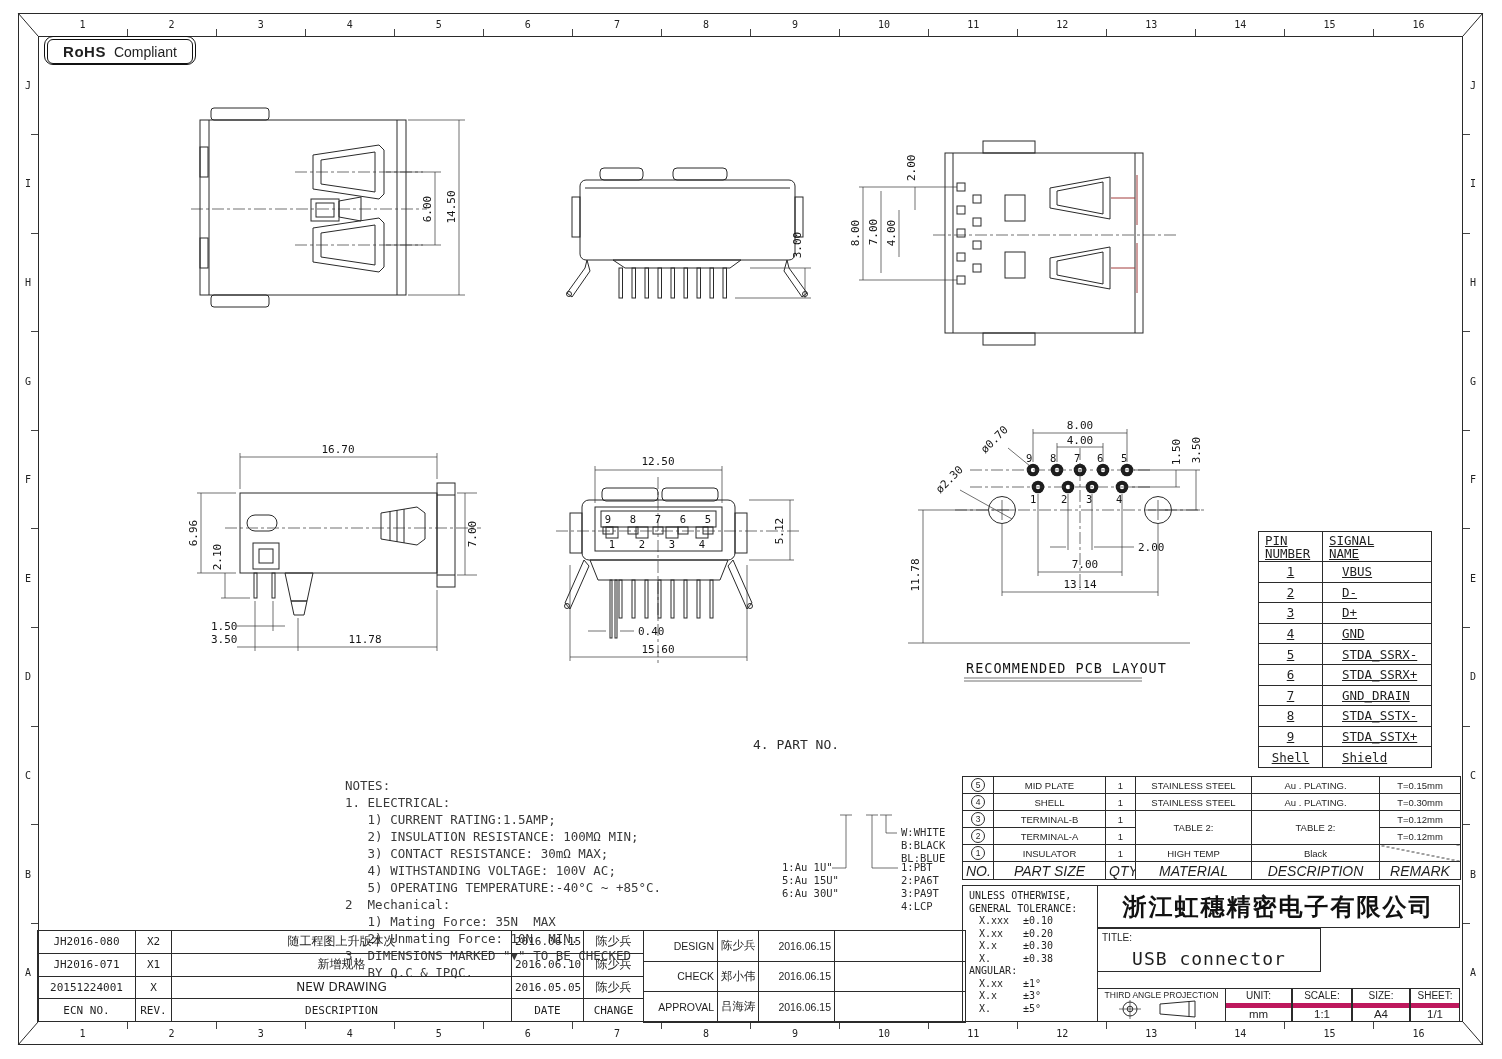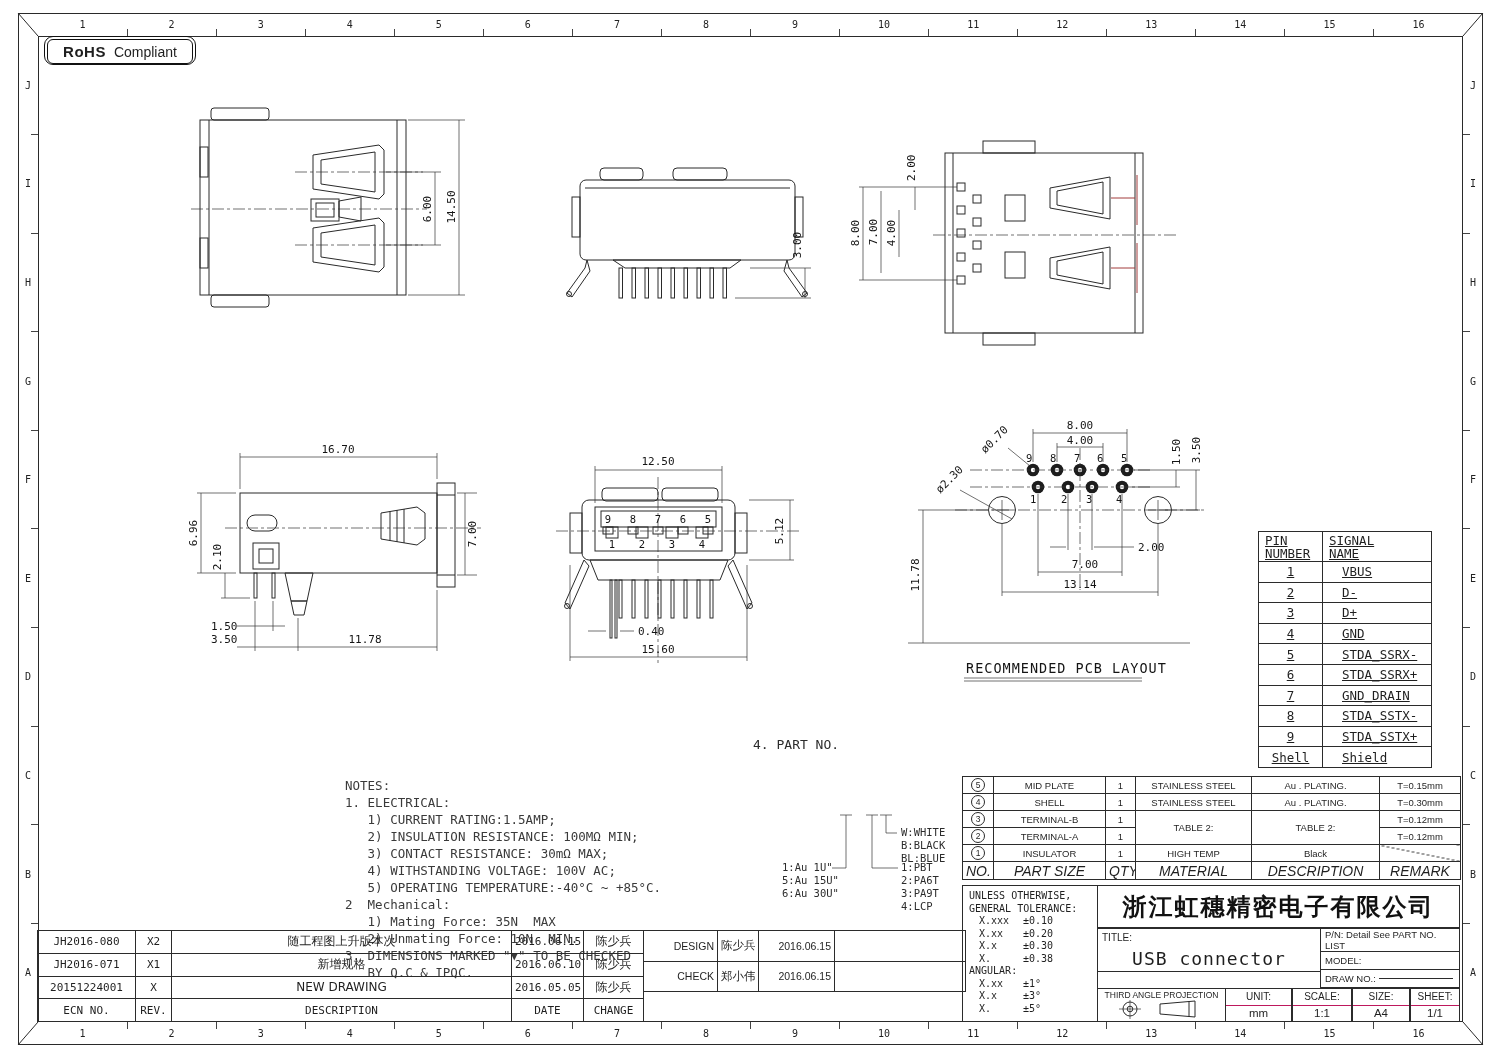--- a/index.html
+++ b/index.html
@@ -67,21 +67,21 @@
   #title-area .lbl { font:10px "Liberation Sans",sans-serif; padding:3px 0 0 4px; }
   #title-area .val { font:18px "DejaVu Sans Mono",monospace; text-align:center; margin-top:5px; letter-spacing:1px; }
   #pn-col { left:1320px; top:928px; width:140px; height:60px; display:flex; flex-direction:column; }
   #pn-col .row { flex:1; border-bottom:1px solid #2b2b2b; font:9.5px "Liberation Sans",sans-serif;
                  display:flex; align-items:center; padding-left:4px; }
   #pn-col .row:last-child { border-bottom:none; }
   #pn-col .line { flex:1; border-top:1px solid #2b2b2b; margin:0 6px 0 3px; }
   #proj { left:1097px; top:988px; width:129px; height:34px; }
   #proj .lbl { font:8.5px "Liberation Sans",sans-serif; text-align:center; padding-top:1px; }
   .minibox { display:flex; flex-direction:column; }
-  .minibox .l { flex:1; border-bottom:1px solid #be185d; font:10px "Liberation Sans",sans-serif;
+  .minibox .l { flex:1; border-bottom:5px solid #be185d; font:10px "Liberation Sans",sans-serif;
                 display:flex; align-items:center; justify-content:center; }
   .minibox .v { flex:1; font:11.5px "Liberation Sans",sans-serif; display:flex; align-items:center; justify-content:center; }
 </style>
 </head>
 <body>
 
 <div id="sheet">
 
   <svg class="abs" style="left:0;top:0" width="1502" height="1059">
     <g shape-rendering="crispEdges">
@@ -679,32 +679,20 @@
       </div>
   </div>
 
   <div id="company" class="abs box">浙江虹穗精密电子有限公司</div>
 
   <div id="title-area" class="abs box">
     <div class="lbl">TITLE:</div>
     <div class="val">USB connector</div>
   </div>
 
-  <div id="pn-col" class="abs box">
-    <div class="row">
-        <span>P/N: Detail See PART NO. LIST</span>
-      </div>
-    <div class="row">
-        <span>MODEL:</span>
-      </div>
-    <div class="row">
-        <span>DRAW NO.:</span>
-        <span class="line"></span>
-      </div>
-  </div>
 
   <div id="proj" class="abs box">
     <div class="lbl">THIRD ANGLE PROJECTION</div>
     <svg width="127" height="20">
       <g class="s">
         <circle cx="32" cy="9" r="7"></circle>
           <circle cx="32" cy="9" r="2.8"></circle>
         <line x1="21" y1="9" x2="43" y2="9" class="dm"></line>
           <line x1="32" y1="-1" x2="32" y2="19" class="dm"></line>
         <path d="M62,4 L97,1 L97,17 L62,14 Z"></path>
@@ -787,16 +775,22 @@
         <td class="cn">陈少兵</td>
         <td>2016.06.15</td>
         <td></td>
       </tr>
         <tr>
         <td>CHECK</td>
         <td class="cn">郑小伟</td>
         <td>2016.06.15</td>
         <td></td>
       </tr>
+        <tr>
+        <td>APPROVAL</td>
+        <td class="cn">吕海涛</td>
+        <td>2016.06.15</td>
+        <td></td>
+      </tr>
       </tbody>
   </table>
 
 </div>
 
 </body></html>

